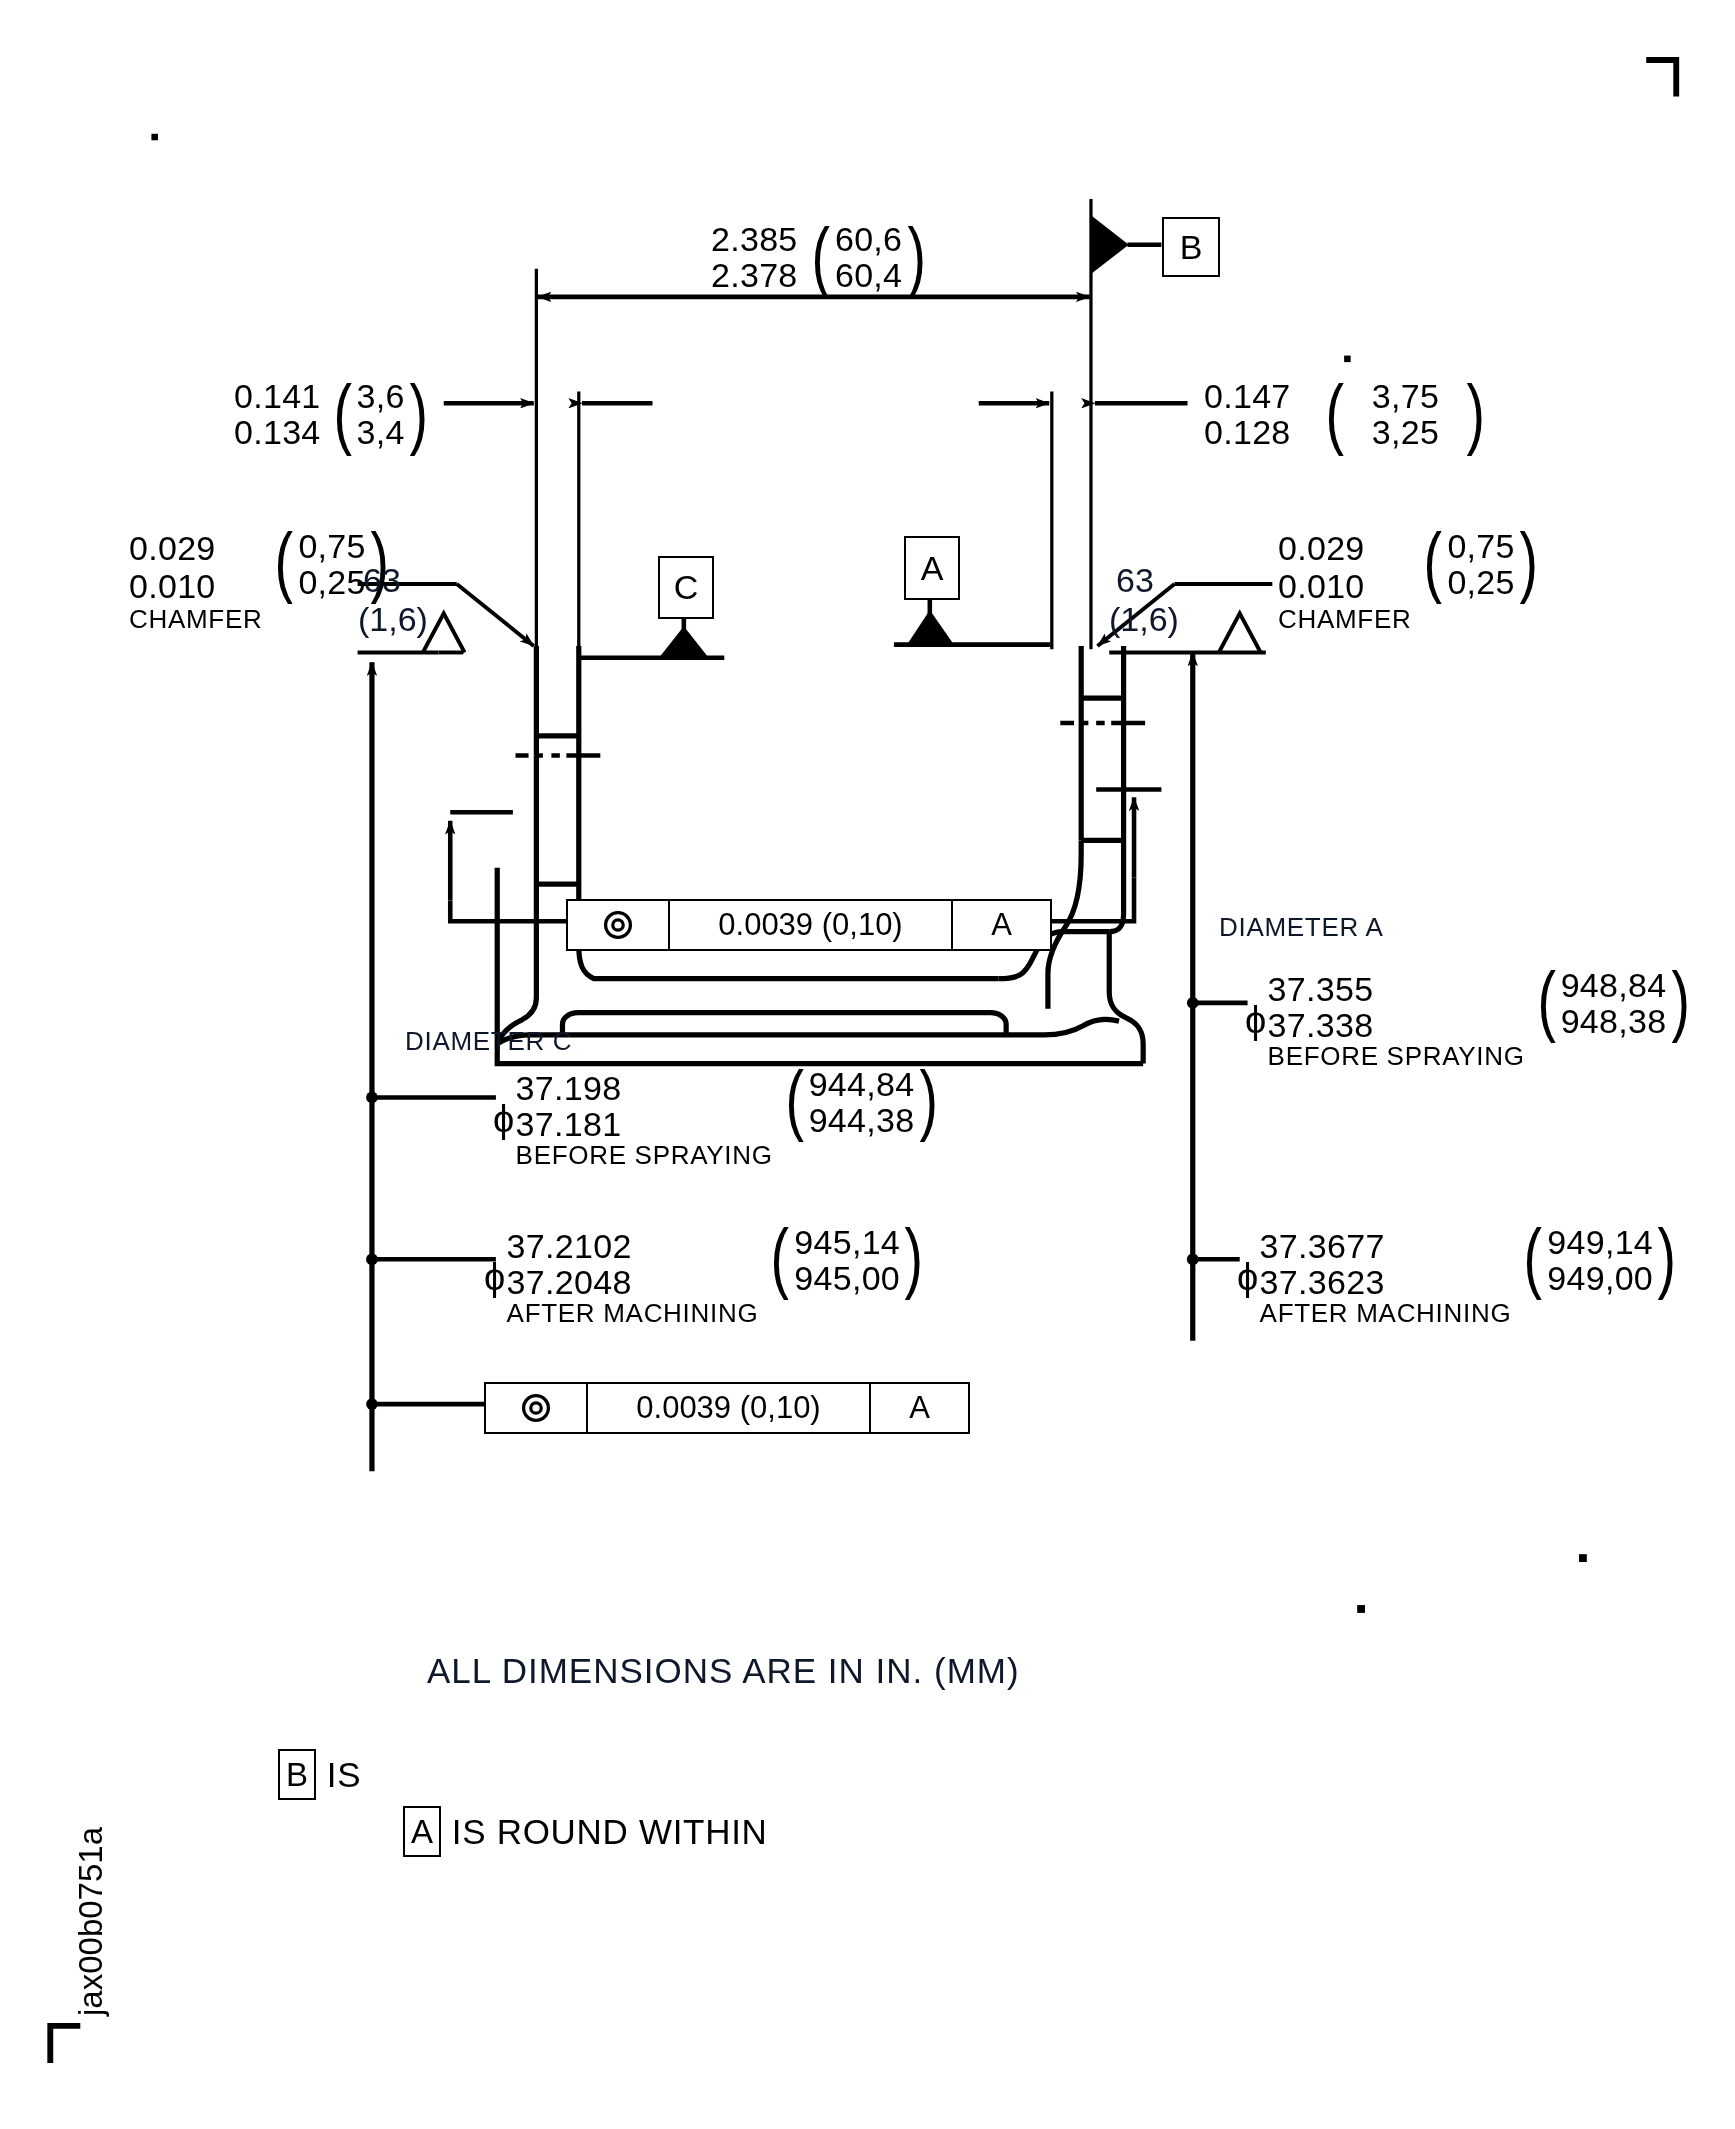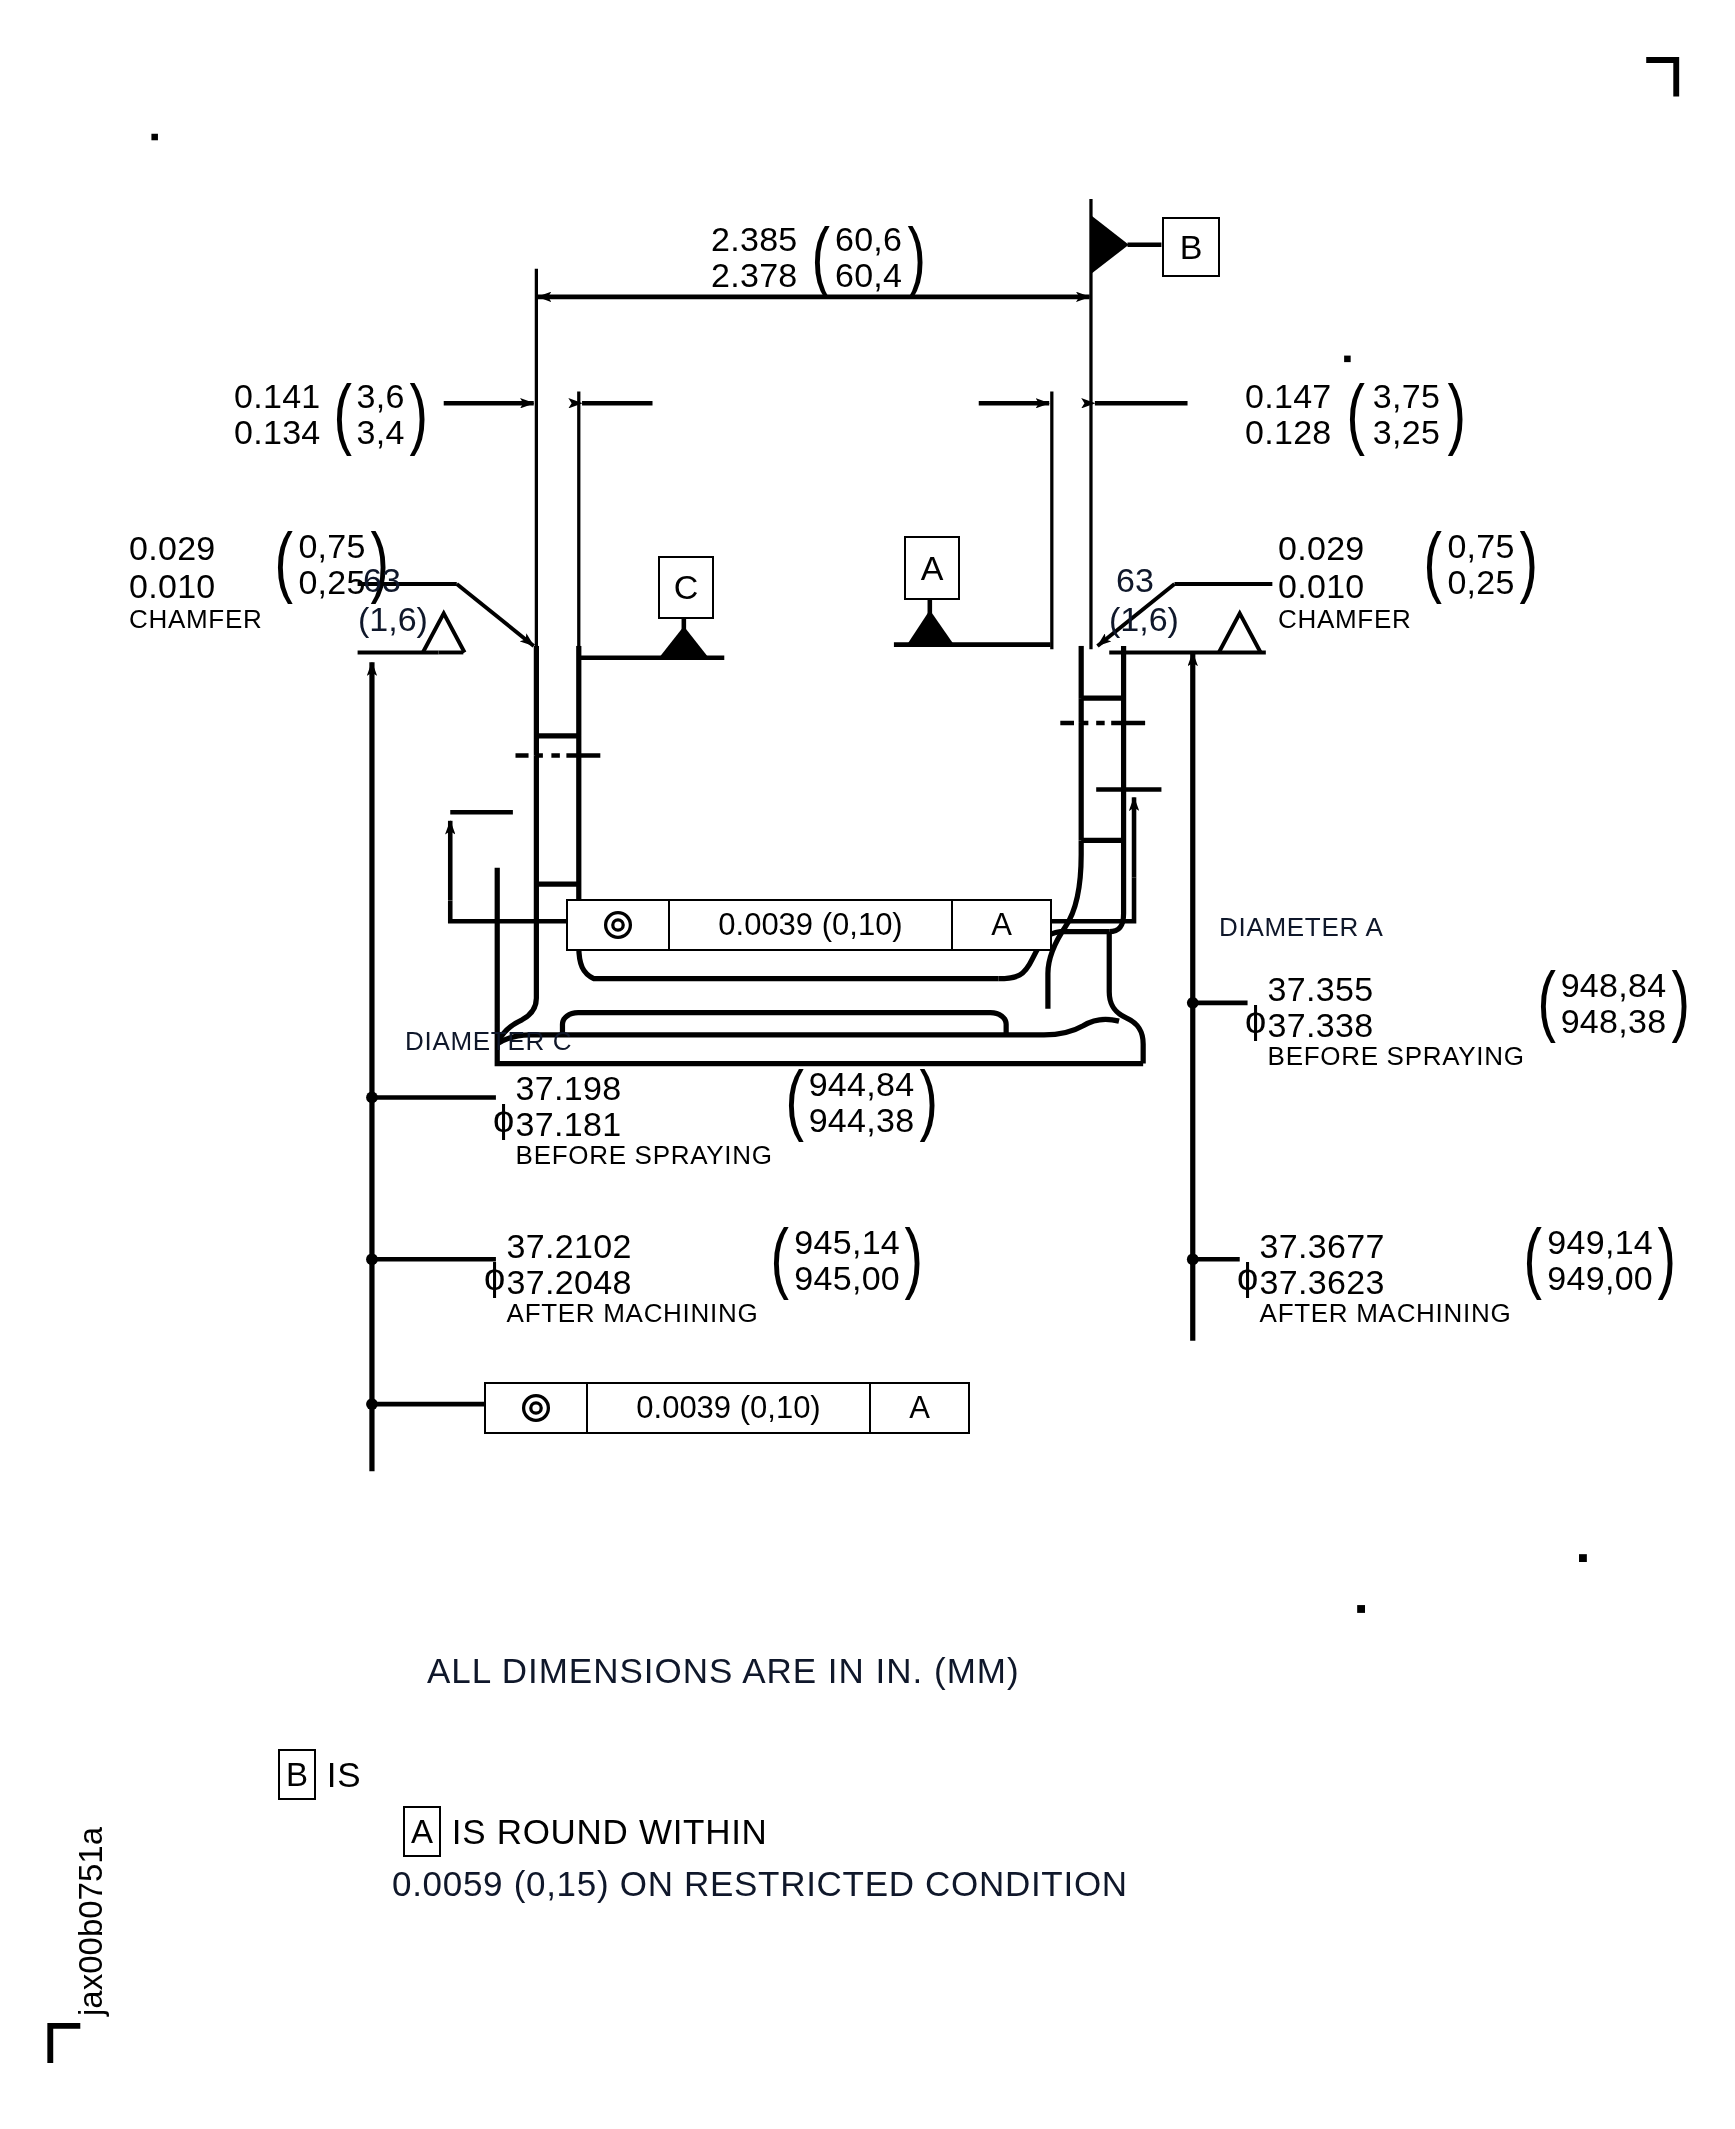--- a/index.html
+++ b/index.html
@@ -216,21 +216,21 @@
       <span class="num">0.134</span>
     </div>
     <span class="big-paren" style="margin:0 1.3px 0 9px;">(</span>
     <div class="pair">
       <span class="num">3,6</span>
       <span class="num">3,4</span>
     </div>
     <span class="big-paren" style="margin-left:1.3px;">)</span>
   </div>
 
-  <div class="stack" style="left:1245px;top:378px;">
+  <div class="stack" style="left:1204px;top:378px;gap:20px;">
     <div class="pair">
       <span class="num">0.147</span>
       <span class="num">0.128</span>
     </div>
     <span class="big-paren" style="margin:0 3.9px 0 11.7px;">(</span>
     <div class="pair" style="align-items:center;">
       <span class="num">3,75</span>
       <span class="num">3,25</span>
     </div>
     <span class="big-paren" style="margin-left:3.9px;">)</span>
@@ -384,18 +384,17 @@
     <span>IS</span>
   </div>
 
   <div style="position:absolute;left:393px;top:1806px;display:flex;align-items:center;font-size:35px;letter-spacing:0.7px;">
     <span style="display:inline-flex;align-items:center;justify-content:center;border:2.6px solid #000;width:34px;height:47px;margin:0 10.4px;font-size:33px;">
       <span>A</span>
     </span>
     <span>IS ROUND WITHIN</span>
   </div>
 
-  <div class="t" style="left:392px;top:1864px;font-size:35px;letter-spacing:0.7px;">0.0059 (0,15) ON RESTRICTED CONDITION</div>
 
   <div class="vertcode" style="left:72px;top:2016px;">jax00b0751a</div>
 
 </div>
 
 
 </body></html>

